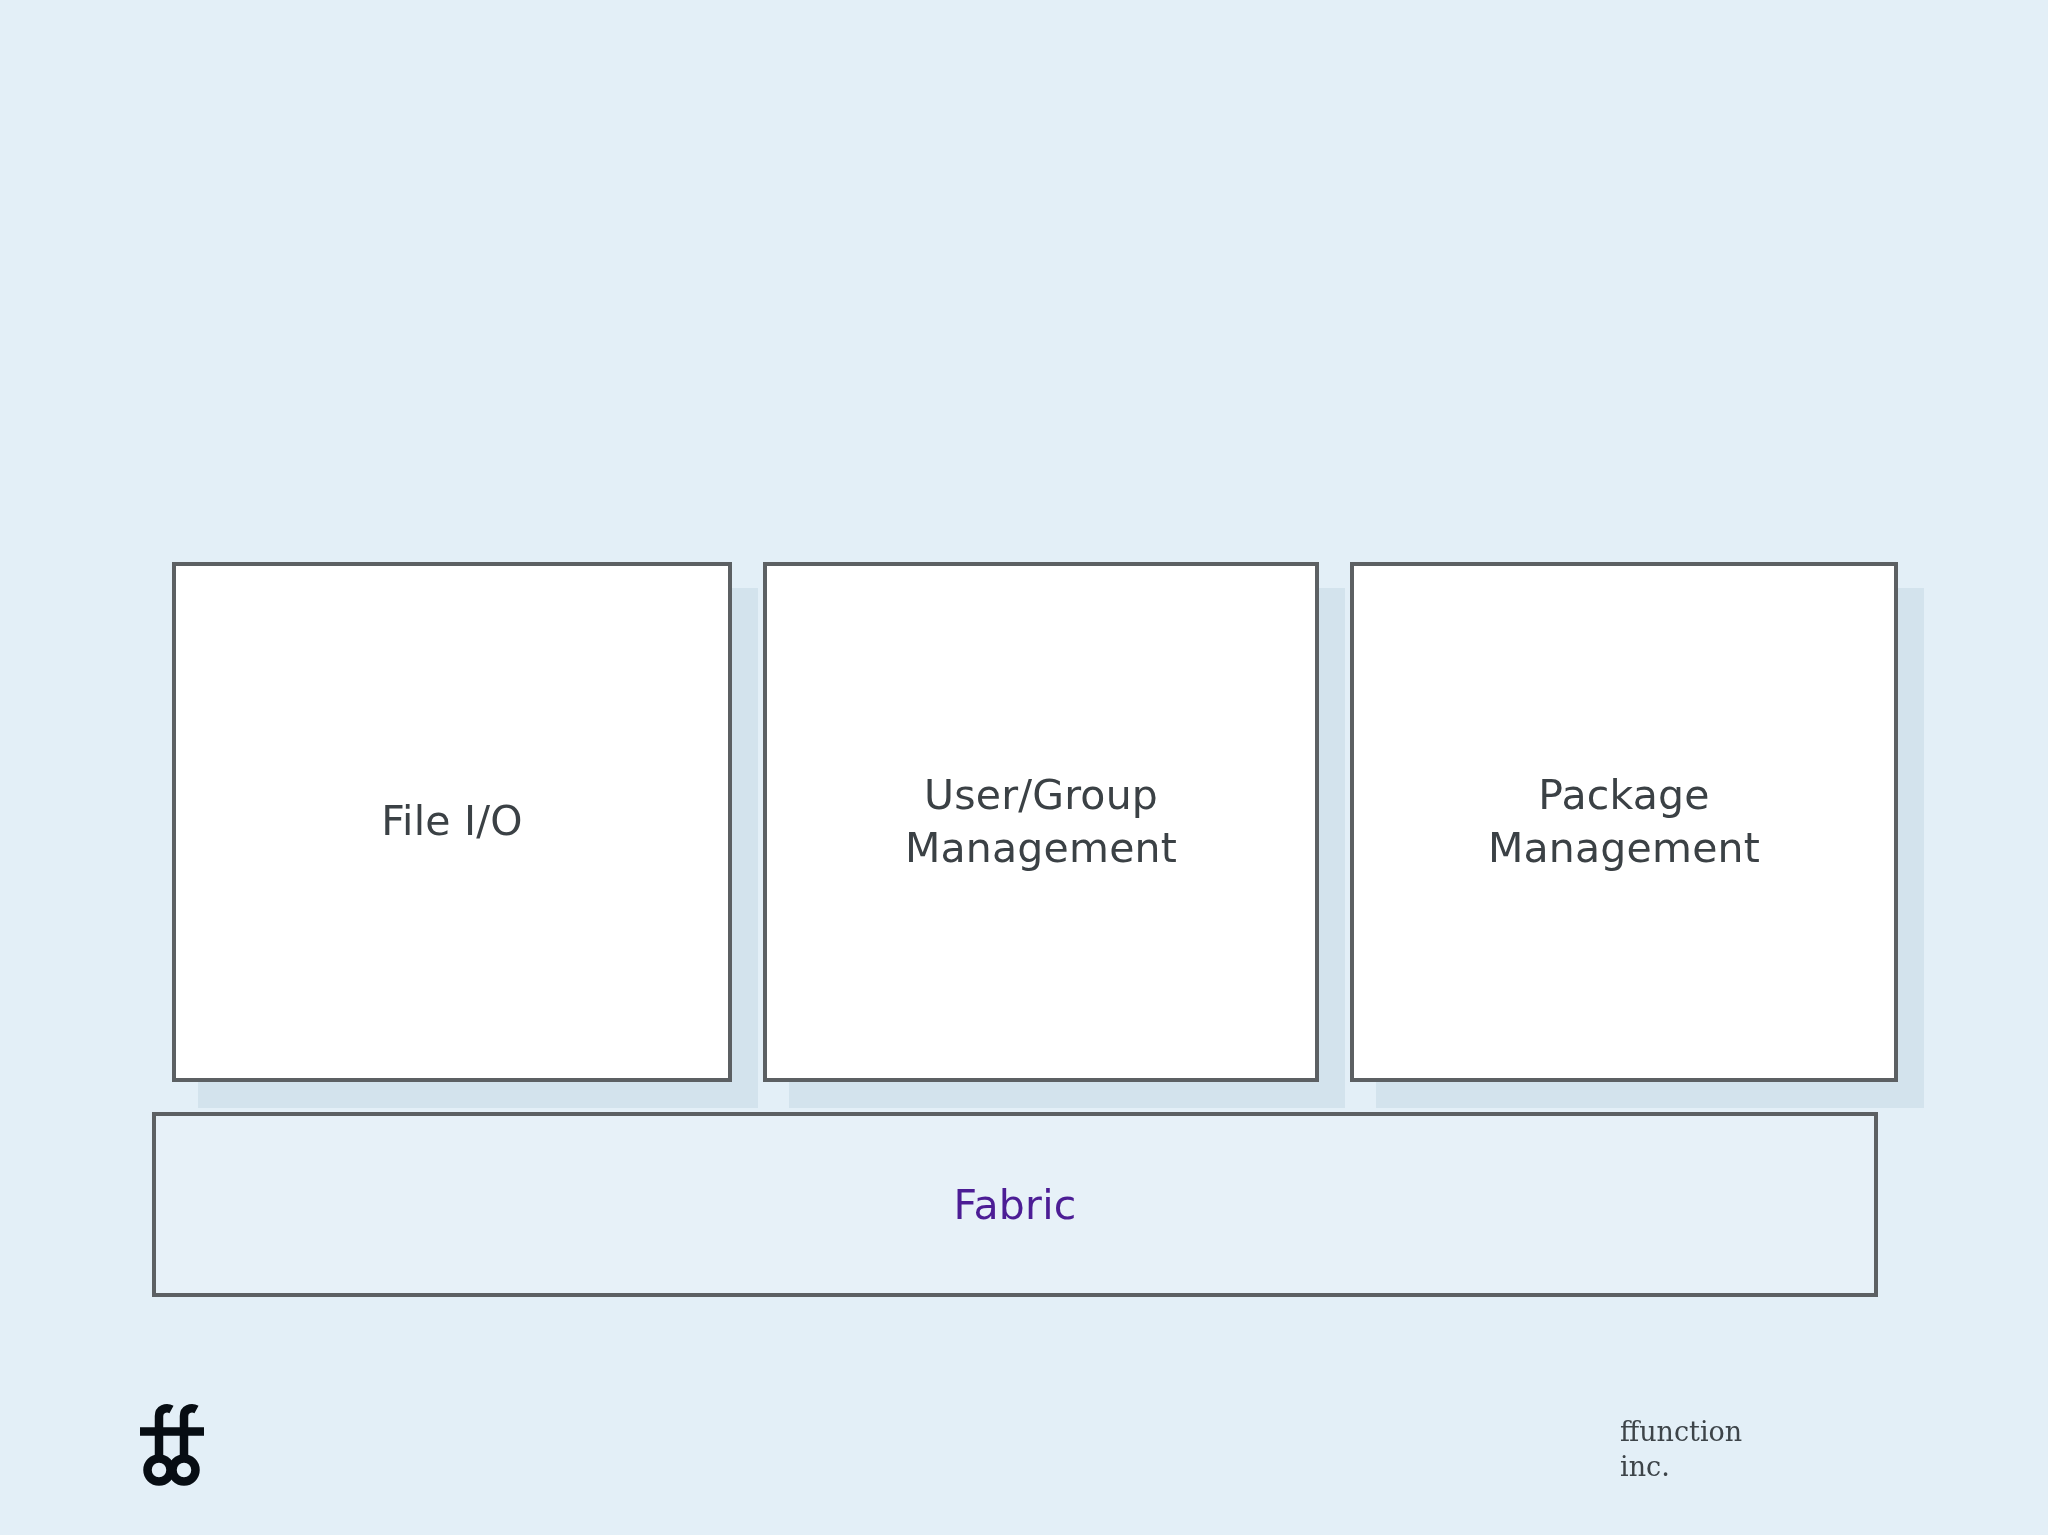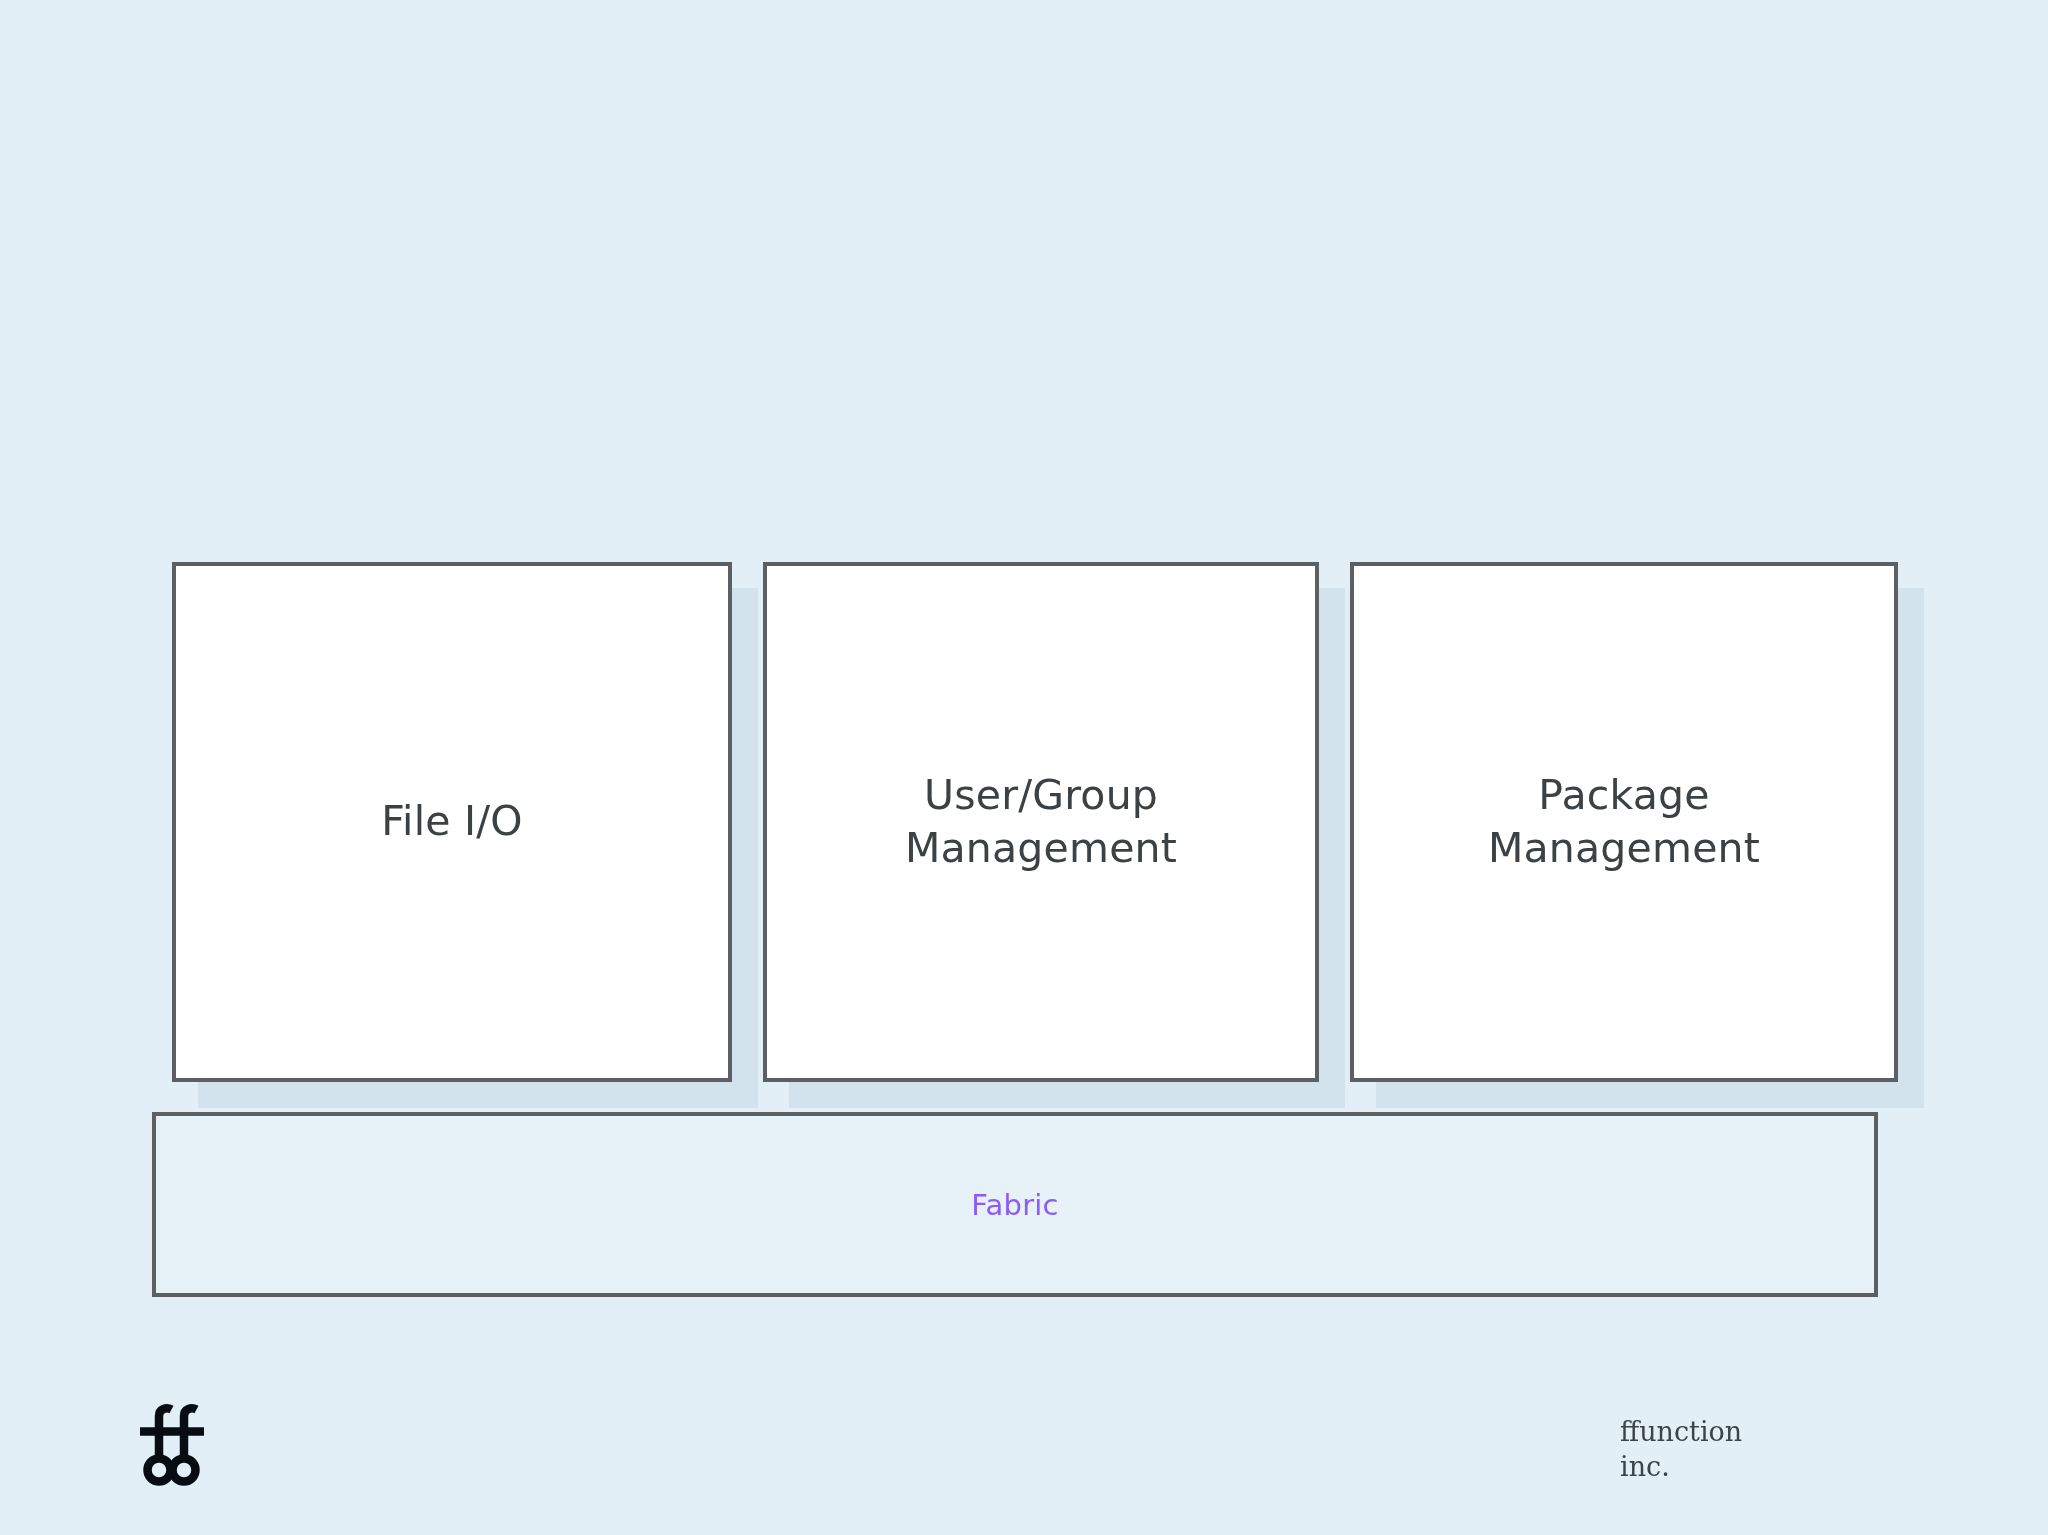--- a/index.html
+++ b/index.html
@@ -98,23 +98,23 @@
     box-sizing: border-box;
     background: #e7f1f8;
     border: 4px solid #5c6063;
     display: flex;
     align-items: center;
     justify-content: center;
   }
 
   .fabric-label {
     font-family: "DejaVu Sans", "Liberation Sans", sans-serif;
-    font-size: 29px;
+    font-size: 41px;
     font-weight: 400;
-    color: #8b5cf6;
+    color: #4c1d95;
     letter-spacing: 0.2px;
   }
 
   
   .logo-mark {
     position: absolute;
     left: 128px;
     top: 1402px;
     width: 86px;
     height: 86px;

